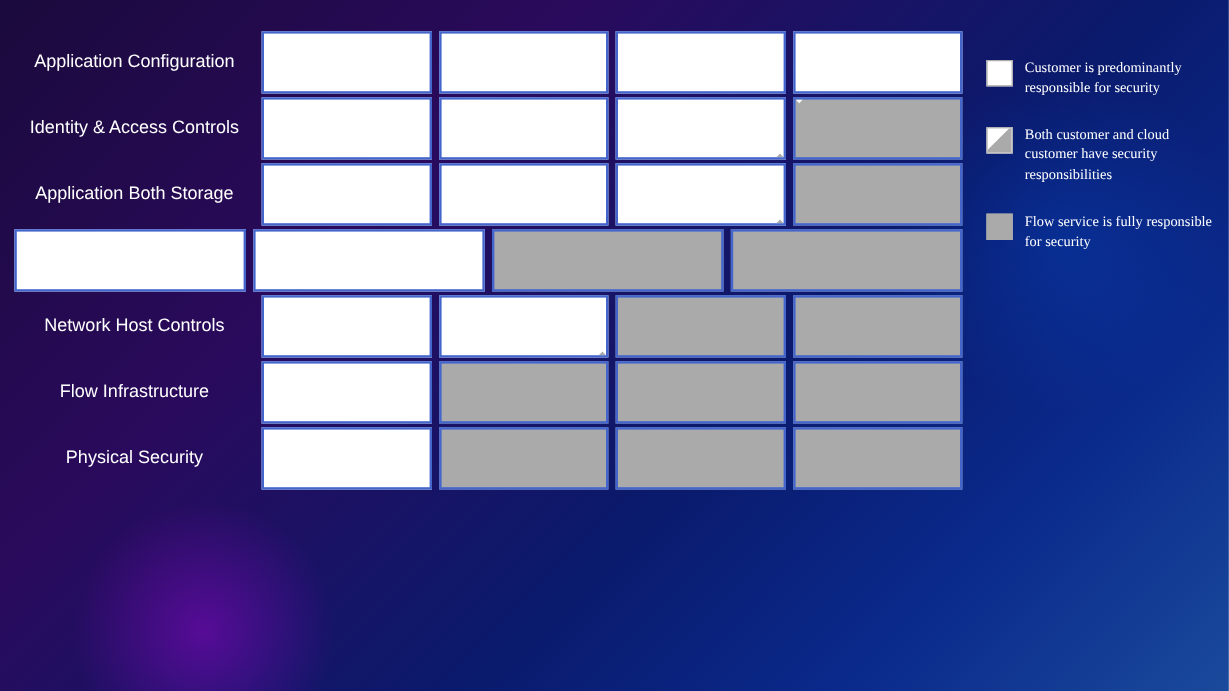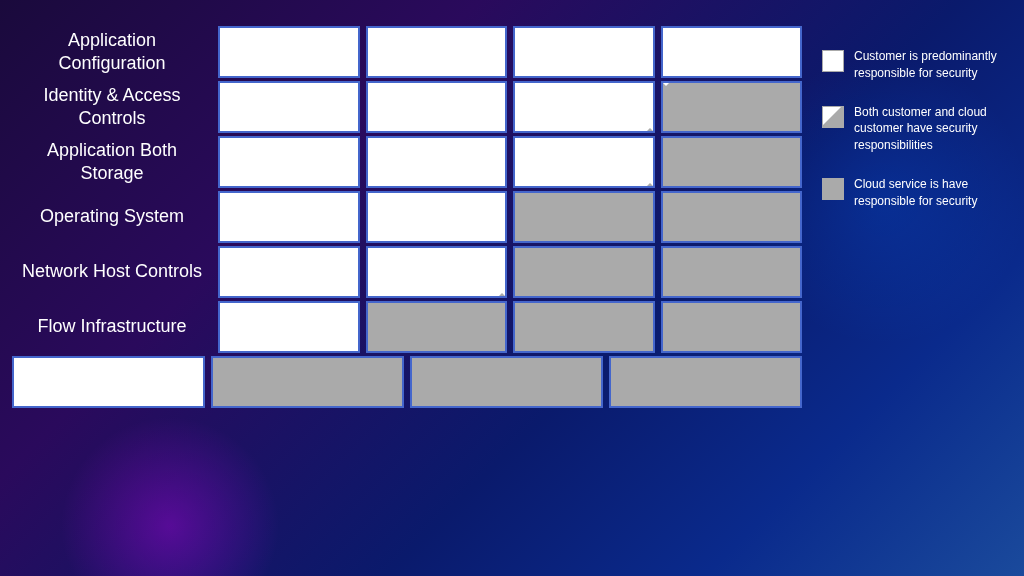--- a/index.html
+++ b/index.html
@@ -89,21 +89,21 @@
     .data-row {
       display: flex;
       align-items: center;
       gap: 6px;
     }
 
     .row-label {
       width: 200px;
       flex-shrink: 0;
       color: white;
-      font-size: 18px;
+      font-size: 15px;
       text-align: center;
       padding: 0 8px;
       line-height: 1.3;
     }
 
     .cells {
       display: flex;
       flex: 1;
       gap: 6px;
     }
@@ -163,20 +163,21 @@
     
     .legend {
       width: 210px;
       flex-shrink: 0;
       padding-left: 20px;
       padding-top: 30px;
       display: flex;
       flex-direction: column;
       gap: 22px;
       justify-content: flex-start;
+      font-family: Liberation Serif, serif;
     }
 
     .legend-item {
       display: flex;
       align-items: flex-start;
       gap: 10px;
     }
 
     .legend-icon {
       width: 22px;
@@ -257,21 +258,20 @@
         <div class="data-row">
           <div class="row-label">Application Both Storage</div>
           <div class="cells">
             <div class="cell cell-white"></div>
             <div class="cell cell-white"></div>
             <div class="cell cell-split-tl"></div>
             <div class="cell cell-gray"></div>
           </div>
         </div>
         <div class="data-row">
-          <div class="row-label">Operating System</div>
           <div class="cells">
             <div class="cell cell-white"></div>
             <div class="cell cell-white"></div>
             <div class="cell cell-gray"></div>
             <div class="cell cell-gray"></div>
           </div>
         </div>
         <div class="data-row">
           <div class="row-label">Network Host Controls</div>
           <div class="cells">
@@ -284,20 +284,21 @@
         <div class="data-row">
           <div class="row-label">Flow Infrastructure</div>
           <div class="cells">
             <div class="cell cell-white"></div>
             <div class="cell cell-gray"></div>
             <div class="cell cell-gray"></div>
             <div class="cell cell-gray"></div>
           </div>
         </div>
         <div class="data-row">
+          <div class="row-label">Physical Security</div>
           <div class="cells">
             <div class="cell cell-white"></div>
             <div class="cell cell-gray"></div>
             <div class="cell cell-gray"></div>
             <div class="cell cell-gray"></div>
           </div>
         </div>
       </div>
   </div>
 
@@ -305,16 +306,16 @@
   <div class="legend-item">
         <div class="legend-icon legend-icon-white"></div>
         <div class="legend-text">Customer is predominantly responsible for security</div>
       </div>
       <div class="legend-item">
         <div class="legend-icon legend-icon-split"></div>
         <div class="legend-text">Both customer and cloud customer have security responsibilities</div>
       </div>
       <div class="legend-item">
         <div class="legend-icon legend-icon-gray"></div>
-        <div class="legend-text">Cloud service is have responsible for security</div>
+        <div class="legend-text">Flow service is fully responsible for security</div>
       </div>
     </div>
 </div>
 
 </body></html>

